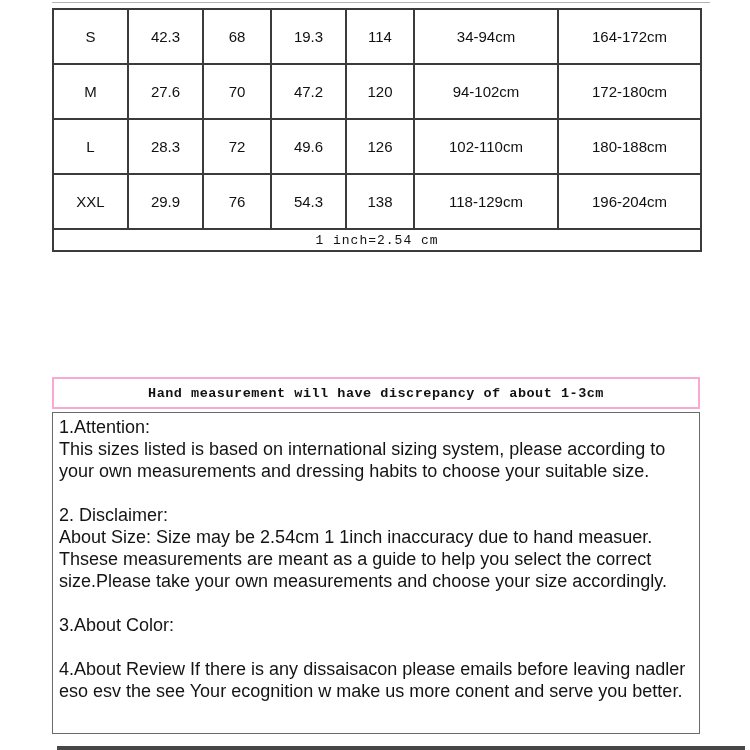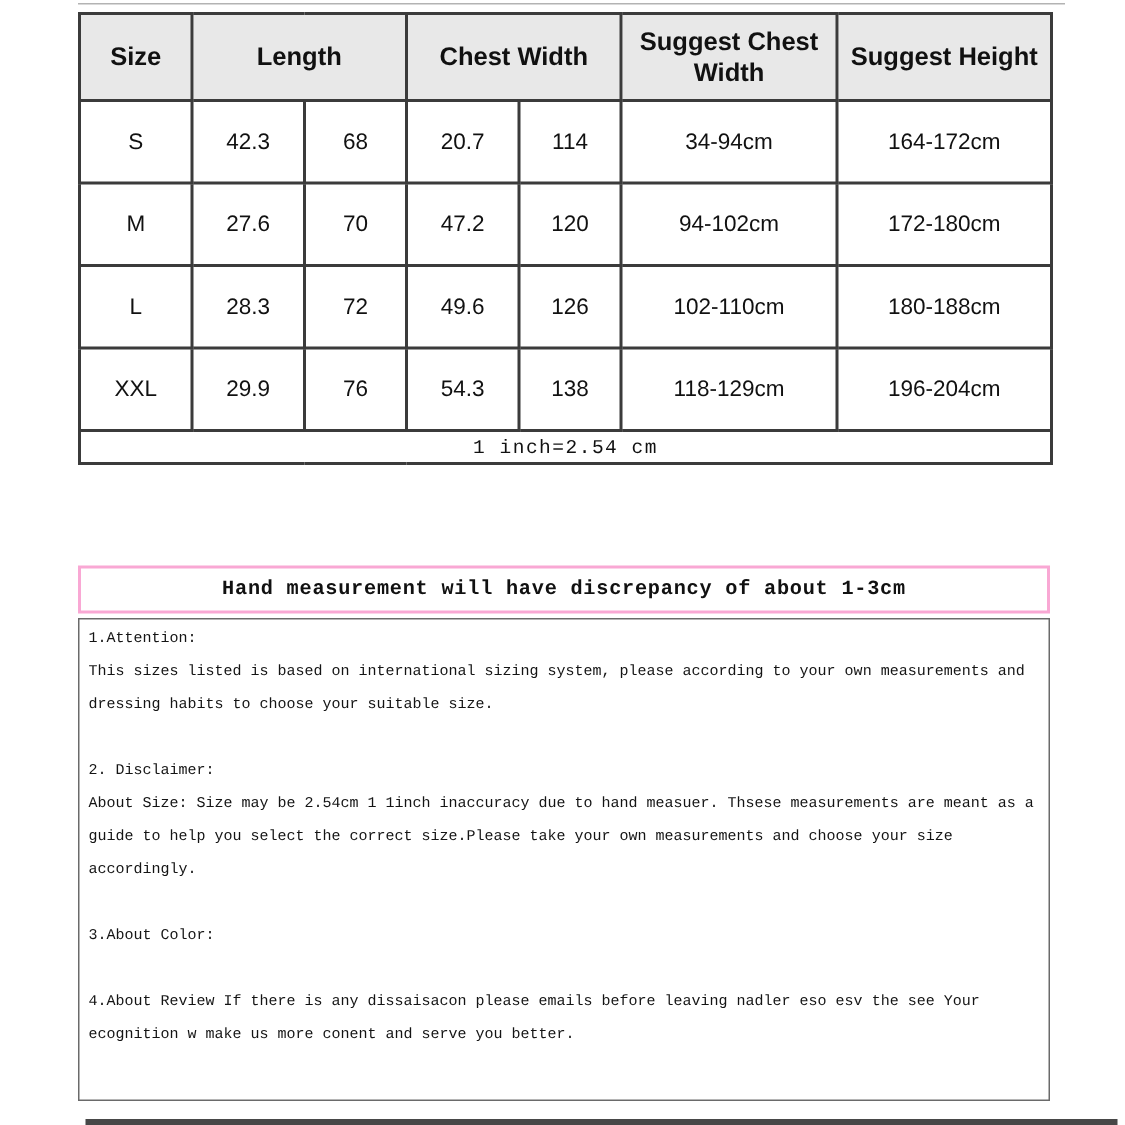--- a/index.html
+++ b/index.html
@@ -31,21 +31,21 @@
   }
   .hand-box {
     position:absolute; left:52px; top:377px; width:644px; height:28px;
     border:2px solid #f9a8d4; background:#ffffff;
     display:flex; align-items:center; justify-content:center;
     font-family:"Liberation Mono", monospace; font-weight:bold; font-size:13.5px; letter-spacing:0.5px;
   }
   .notes-box {
     position:absolute; left:52px; top:412px; width:634px; height:314px;
     border:1.5px solid #6a6a6a; background:#ffffff;
-    padding:3px 6px; font-size:10px; line-height:22px; color:#141414;font-family:Liberation Mono, monospace;
+    padding:3px 6px; font-size:18px; line-height:22px; color:#141414;
   }
   .notes-section { margin:0 0 22px 0; }
   .notes-section:last-child { margin-bottom:0;margin-top:12px; }
   .notes-heading { margin:0; }
   .notes-body { margin:0; }
   .bottom-bar {
     position:absolute; left:57px; top:746px; width:688px; height:4px; background:#474747;
   }
 </style>
 </head>
@@ -57,33 +57,26 @@
   <colgroup>
     <col style="width:75px">
       <col style="width:75px">
       <col style="width:68px">
     <col style="width:75px">
       <col style="width:68px">
       <col style="width:144px">
       <col style="width:143px">
   </colgroup>
   <tbody>
-    <tr>
-      <th class="hdr">Size</th>
-      <th class="hdr" colspan="2">Length</th>
-      <th class="hdr" colspan="2">Chest Width</th>
-      <th class="hdr">Suggest Chest Width</th>
-      <th class="hdr">Suggest Height</th>
-    </tr>
 
     <tr class="datarow">
       <td>S</td>
       <td>42.3</td>
       <td>68</td>
-      <td>20.7</td>
+      <td>19.3</td>
       <td>114</td>
       <td>34-94cm</td>
       <td>164-172cm</td>
     </tr>
     <tr class="datarow">
       <td>M</td>
       <td>27.6</td>
       <td>70</td>
       <td>47.2</td>
       <td>120</td>

